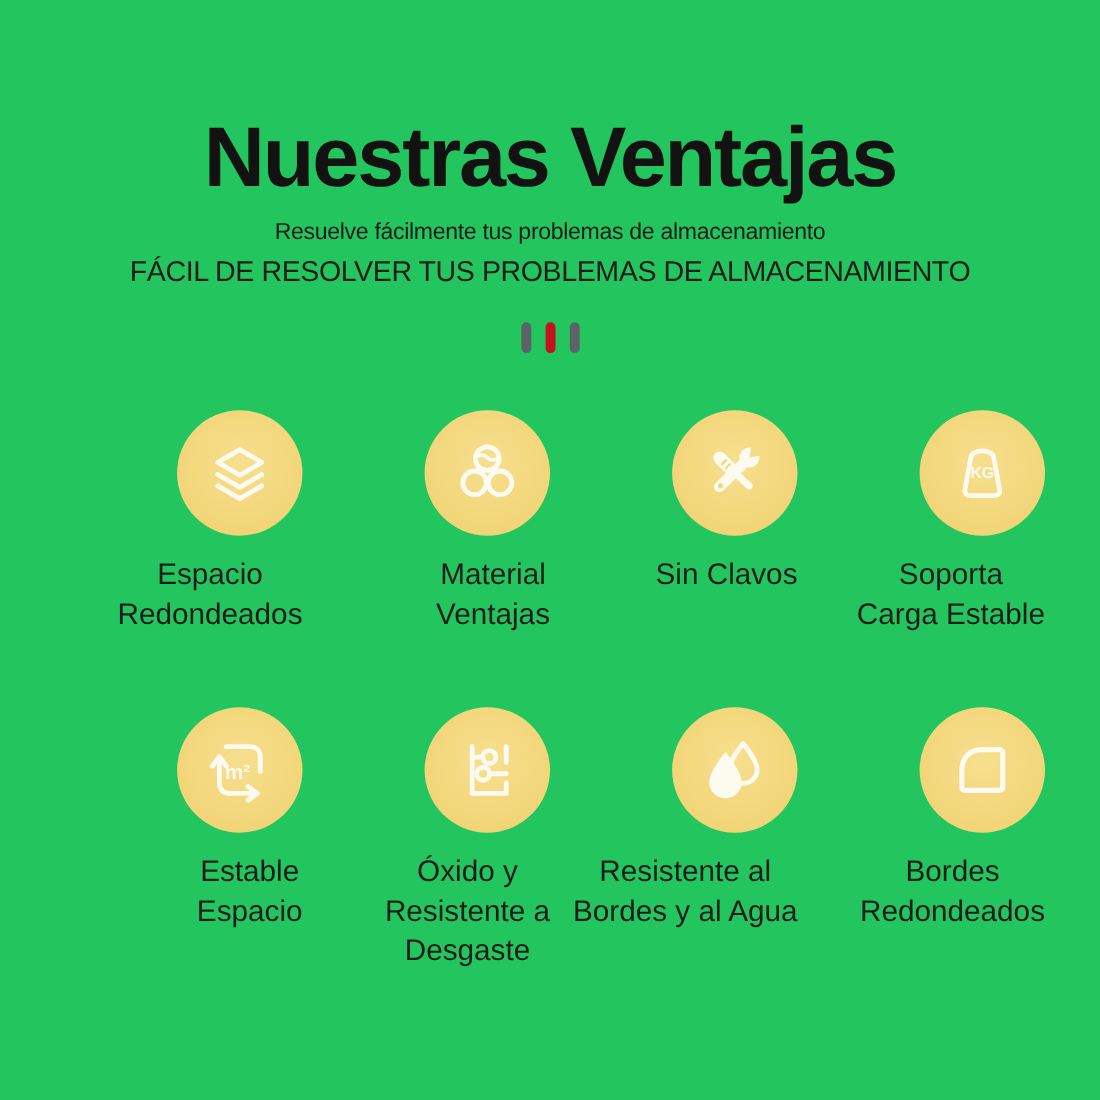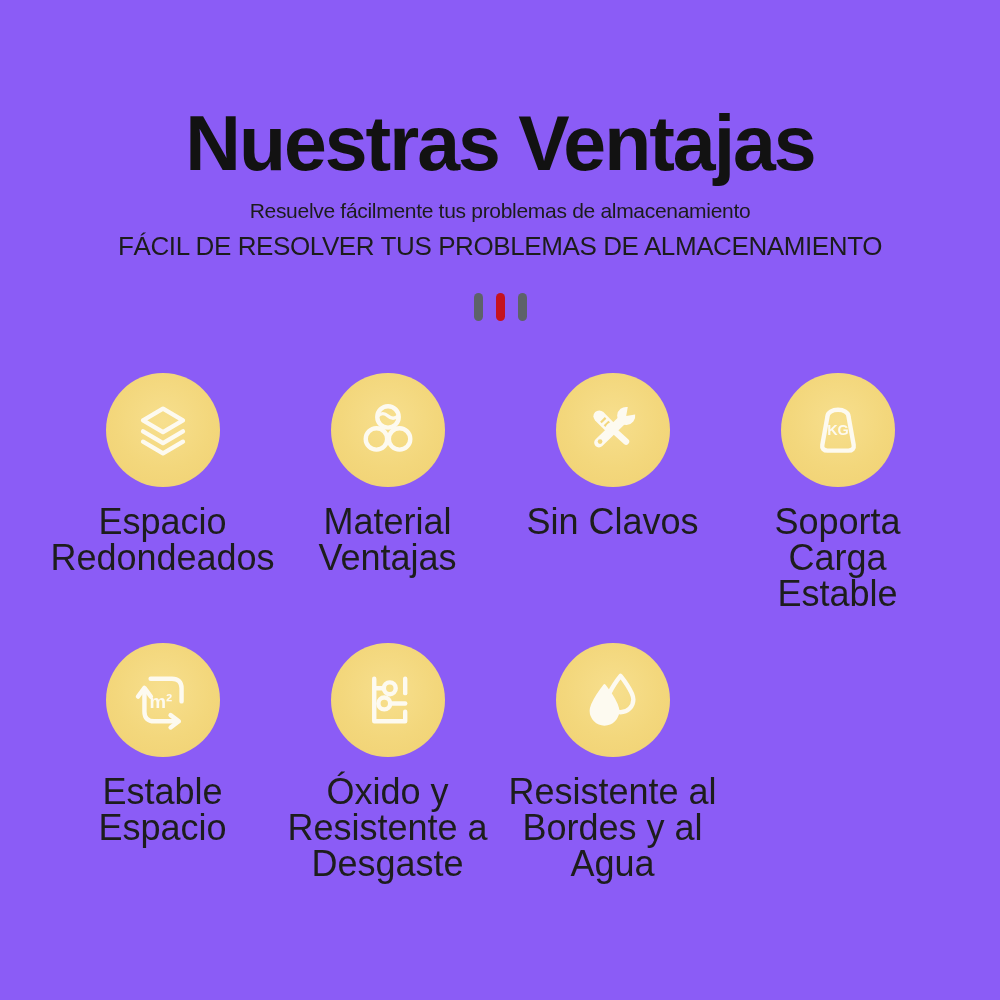--- a/index.html
+++ b/index.html
@@ -1,19 +1,19 @@
 <!DOCTYPE html>
 <html><head>
 <meta charset="utf-8">
 <style>
   html, body { margin: 0; padding: 0; background: #ffffff; }
   .canvas {
     position: relative;
     width: 1000px; height: 1000px;
-    background: #8b5cf6;
+    background: #22c55e;
     font-family: "Liberation Sans", sans-serif;
     overflow: hidden;
   }
   
   .title {
     margin: 0; padding-top: 100px;
     text-align: center;
     font-size: 77px; font-weight: bold;
     letter-spacing: -2px;
     color: #121212;
@@ -39,33 +39,33 @@
   .bar { width: 9px; height: 28px; border-radius: 5px; }
   .bar.gray { background: #5d6269; }
   .bar.red  { background: #c5121f; }
   
   .grid {
     margin-top: 52px;
     padding: 0 50px;
     display: grid;
     grid-template-columns: repeat(4, 1fr);
   }
-  .card { display: flex; flex-direction: column; align-items: center; }
+  .card { display: flex; flex-direction: column; align-items: flex-end; }
   .card.row1 { height: 270px; }
   .circle {
     width: 114px; height: 114px; border-radius: 50%;
     background: radial-gradient(circle at 50% 42%, #f7df8e 0%, #f3d77c 55%, #f0d172 100%);
     display: flex; align-items: center; justify-content: center;
     flex: 0 0 auto;
   }
   .circle svg { width: 66px; height: 66px; }
   .label {
     margin-top: 17px;
     text-align: center;
-    font-size: 36px; line-height: 36px;
+    font-size: 27px; line-height: 36px;
     color: #1d1d1d;
   }
   .label .line { display: block; }
   
   .icon-stroke {
     fill: none;
     stroke: #fdfaf0;
     stroke-width: 3.2;
     stroke-linecap: round;
     stroke-linejoin: round;
@@ -189,15 +189,26 @@
           <path class="icon-stroke" d="M29.5 6.5 C29.5 6.5 38.8 17.8 38.8 23.6 A9.3 9.3 0 0 1 20.2 23.6 C20.2 17.8 29.5 6.5 29.5 6.5 Z"></path>
           <path d="M17.8 13.5 C17.8 13.5 27.6 25.8 27.6 31.9 A9.8 9.8 0 0 1 8 31.9 C8 25.8 17.8 13.5 17.8 13.5 Z" fill="#fdfaf0" stroke="#fdfaf0" stroke-width="2" stroke-linejoin="round"></path>
         </svg>
       </div>
       <div class="label">
         <span class="line">Resistente al</span>
         <span class="line">Bordes y al Agua</span>
       </div>
     </div>
 
+    <div class="card">
+      <div class="circle">
+        <svg viewBox="0 0 48 48">
+          <path class="icon-stroke" style="stroke-width:3.4" d="M24.5 10.5 L35.5 10.5 C36.6 10.5 37.5 11.4 37.5 12.5 L37.5 35.5 C37.5 36.6 36.6 37.5 35.5 37.5 L12.5 37.5 C11.4 37.5 10.5 36.6 10.5 35.5 L10.5 24.5 C10.5 15.6 15.6 10.5 24.5 10.5 Z"></path>
+        </svg>
+      </div>
+      <div class="label">
+        <span class="line">Bordes</span>
+        <span class="line">Redondeados</span>
+      </div>
+    </div>
 
   </div>
 </div>
 
 </body></html>

